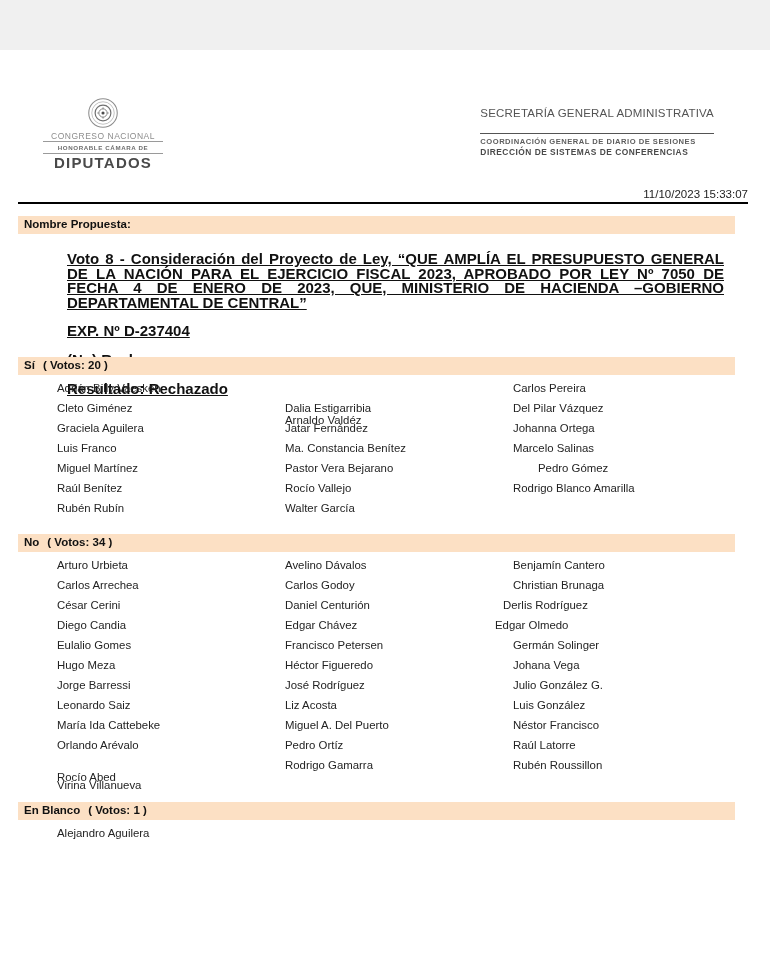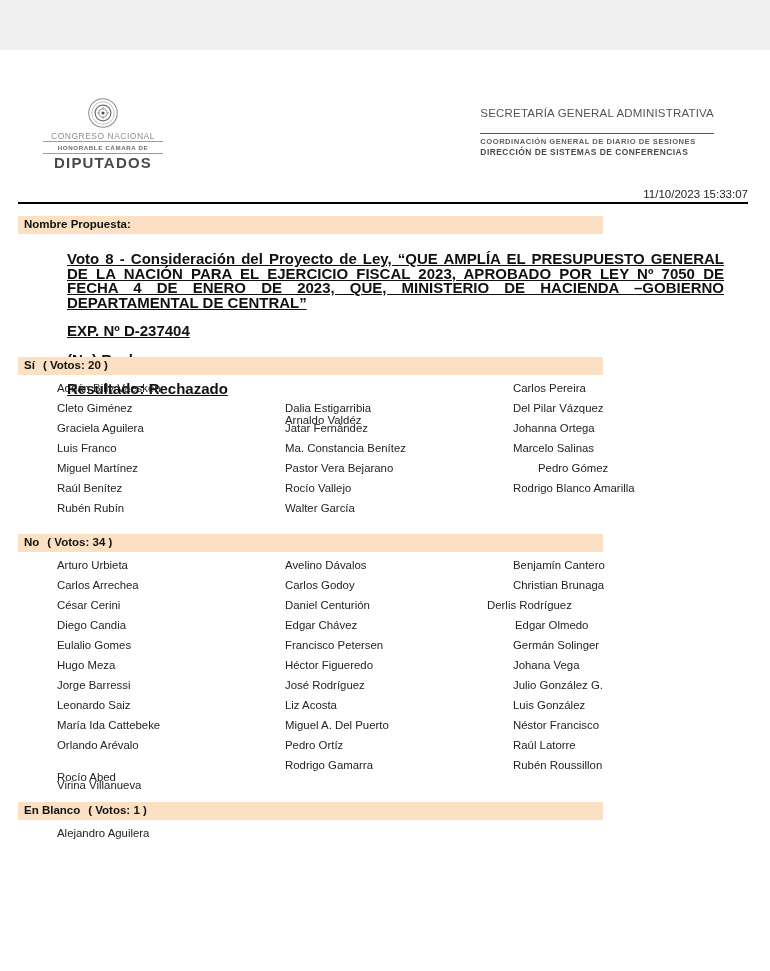--- a/index.html
+++ b/index.html
@@ -129,21 +129,21 @@
     top: 152px;
     width: 730px;
     height: 2px;
     background: #000000;
   }
 
   
   .band {
     position: absolute;
     left: 18px;
-    width: 585px;
+    width: 717px;
     height: 18px;
     background: #fce0c4;
   }
   .band-label {
     position: absolute;
     left: 6px;
     top: 2px;
     font-size: 11.5px;
     font-weight: 700;
     color: #111111;
@@ -285,22 +285,22 @@
         <div class="name" style="left: 285px; top: 569px;">Edgar Chávez</div>
         <div class="name" style="left: 285px; top: 589px;">Francisco Petersen</div>
         <div class="name" style="left: 285px; top: 609px;">Héctor Figueredo</div>
         <div class="name" style="left: 285px; top: 629px;">José Rodríguez</div>
         <div class="name" style="left: 285px; top: 649px;">Liz Acosta</div>
         <div class="name" style="left: 285px; top: 669px;">Miguel A. Del Puerto</div>
         <div class="name" style="left: 285px; top: 689px;">Pedro Ortíz</div>
         <div class="name" style="left: 285px; top: 709px;">Rodrigo Gamarra</div>
         <div class="name" style="left: 513px; top: 509px;">Benjamín Cantero</div>
         <div class="name" style="left: 513px; top: 529px;">Christian Brunaga</div>
-        <div class="name" style="left: 487px; top: 549px;">Derlis Rodríguez</div>
-        <div class="name" style="left: 515px; top: 569px;">Edgar Olmedo</div>
+        <div class="name" style="left: 503px; top: 549px;">Derlis Rodríguez</div>
+        <div class="name" style="left: 495px; top: 569px;">Edgar Olmedo</div>
         <div class="name" style="left: 513px; top: 589px;">Germán Solinger</div>
         <div class="name" style="left: 513px; top: 609px;">Johana Vega</div>
         <div class="name" style="left: 513px; top: 629px;">Julio González G.</div>
         <div class="name" style="left: 513px; top: 649px;">Luis González</div>
         <div class="name" style="left: 513px; top: 669px;">Néstor Francisco</div>
         <div class="name" style="left: 513px; top: 689px;">Raúl Latorre</div>
         <div class="name" style="left: 513px; top: 709px;">Rubén Roussillon</div>
       </div>
       <div class="band" style="top: 752px;">
         <span class="band-label"><span>En Blanco</span><span class="votes">( Votos: 1 )</span></span>

